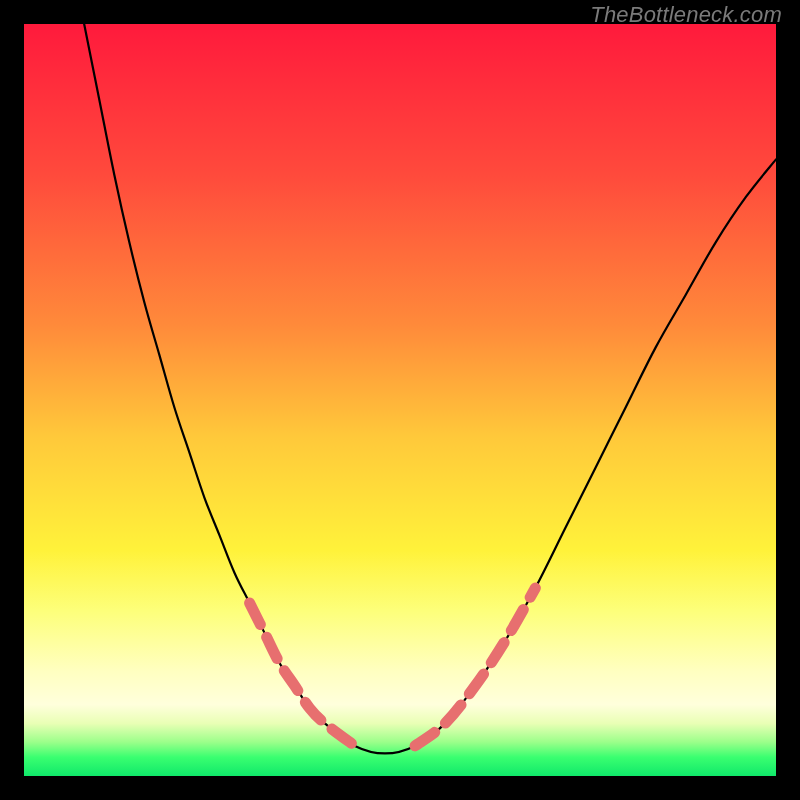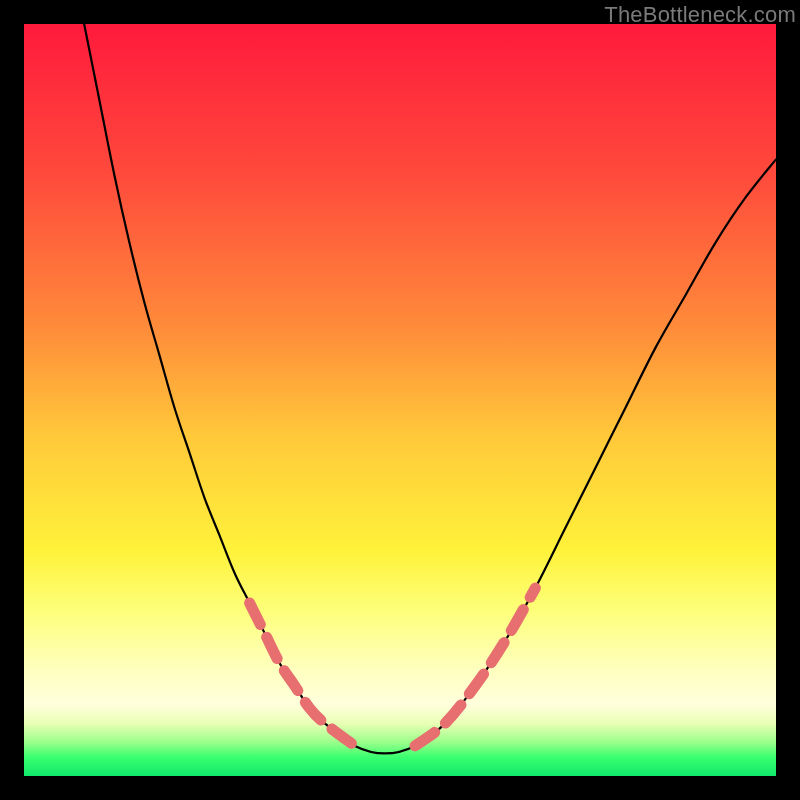--- a/index.html
+++ b/index.html
@@ -22,26 +22,27 @@
   .plot {
     position: absolute;
     left: 0;
     top: 0;
     width: 752px;
     height: 752px;
   }
   .watermark {
     position: absolute;
     top: 2px;
-    right: 4px;
+    right: 18px;
     color: #7a7a7a;
     font-size: 22px;
     font-weight: 400;
     letter-spacing: 0.2px;
     user-select: none;
+    font-style: italic;
   }
 </style>
 </head>
 <body>
 
 <div class="frame">
   <svg class="plot" viewBox="0 0 752 752" preserveAspectRatio="none">
     <defs>
       <linearGradient id="bg-grad" x1="0" y1="0" x2="0" y2="1">
 

